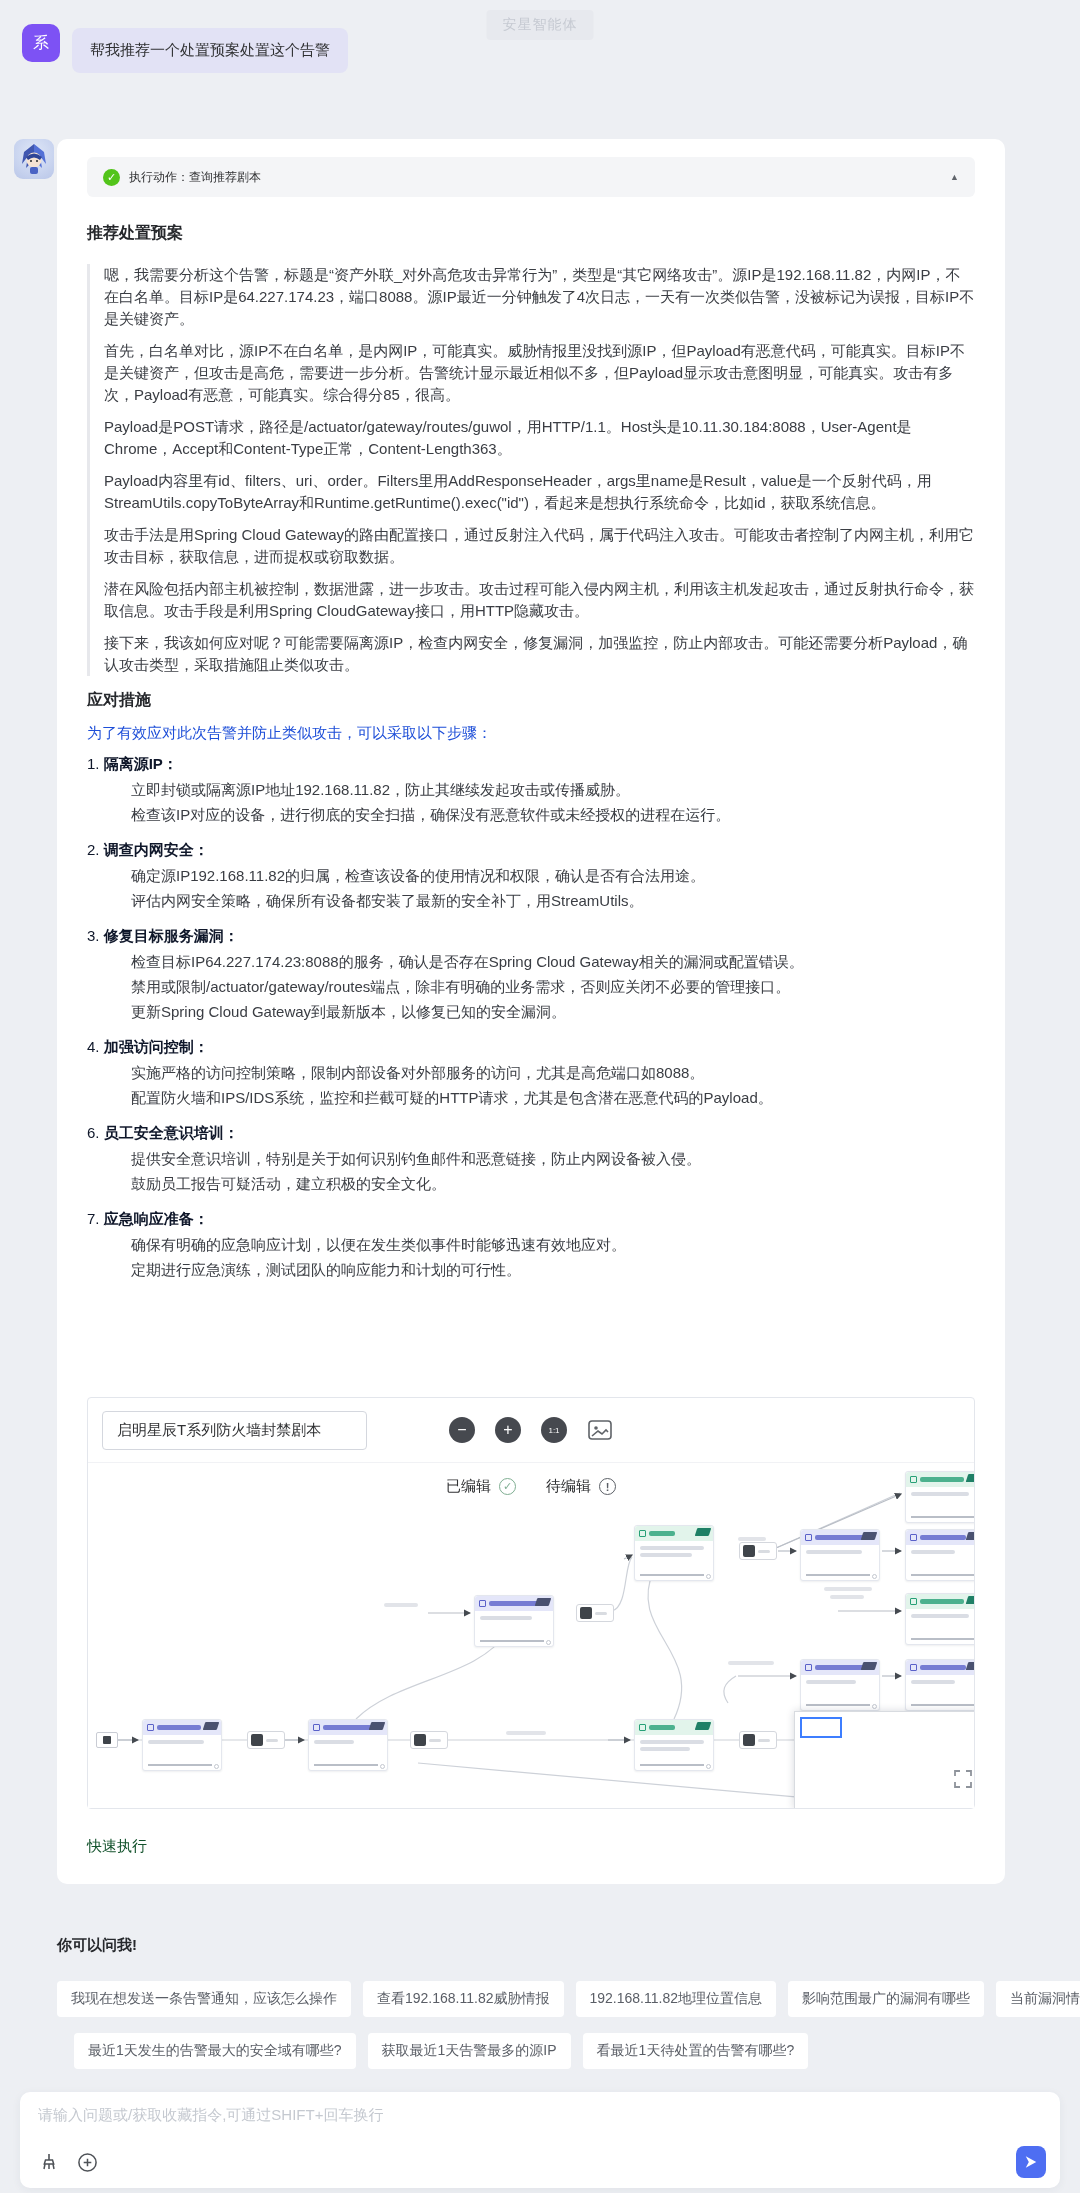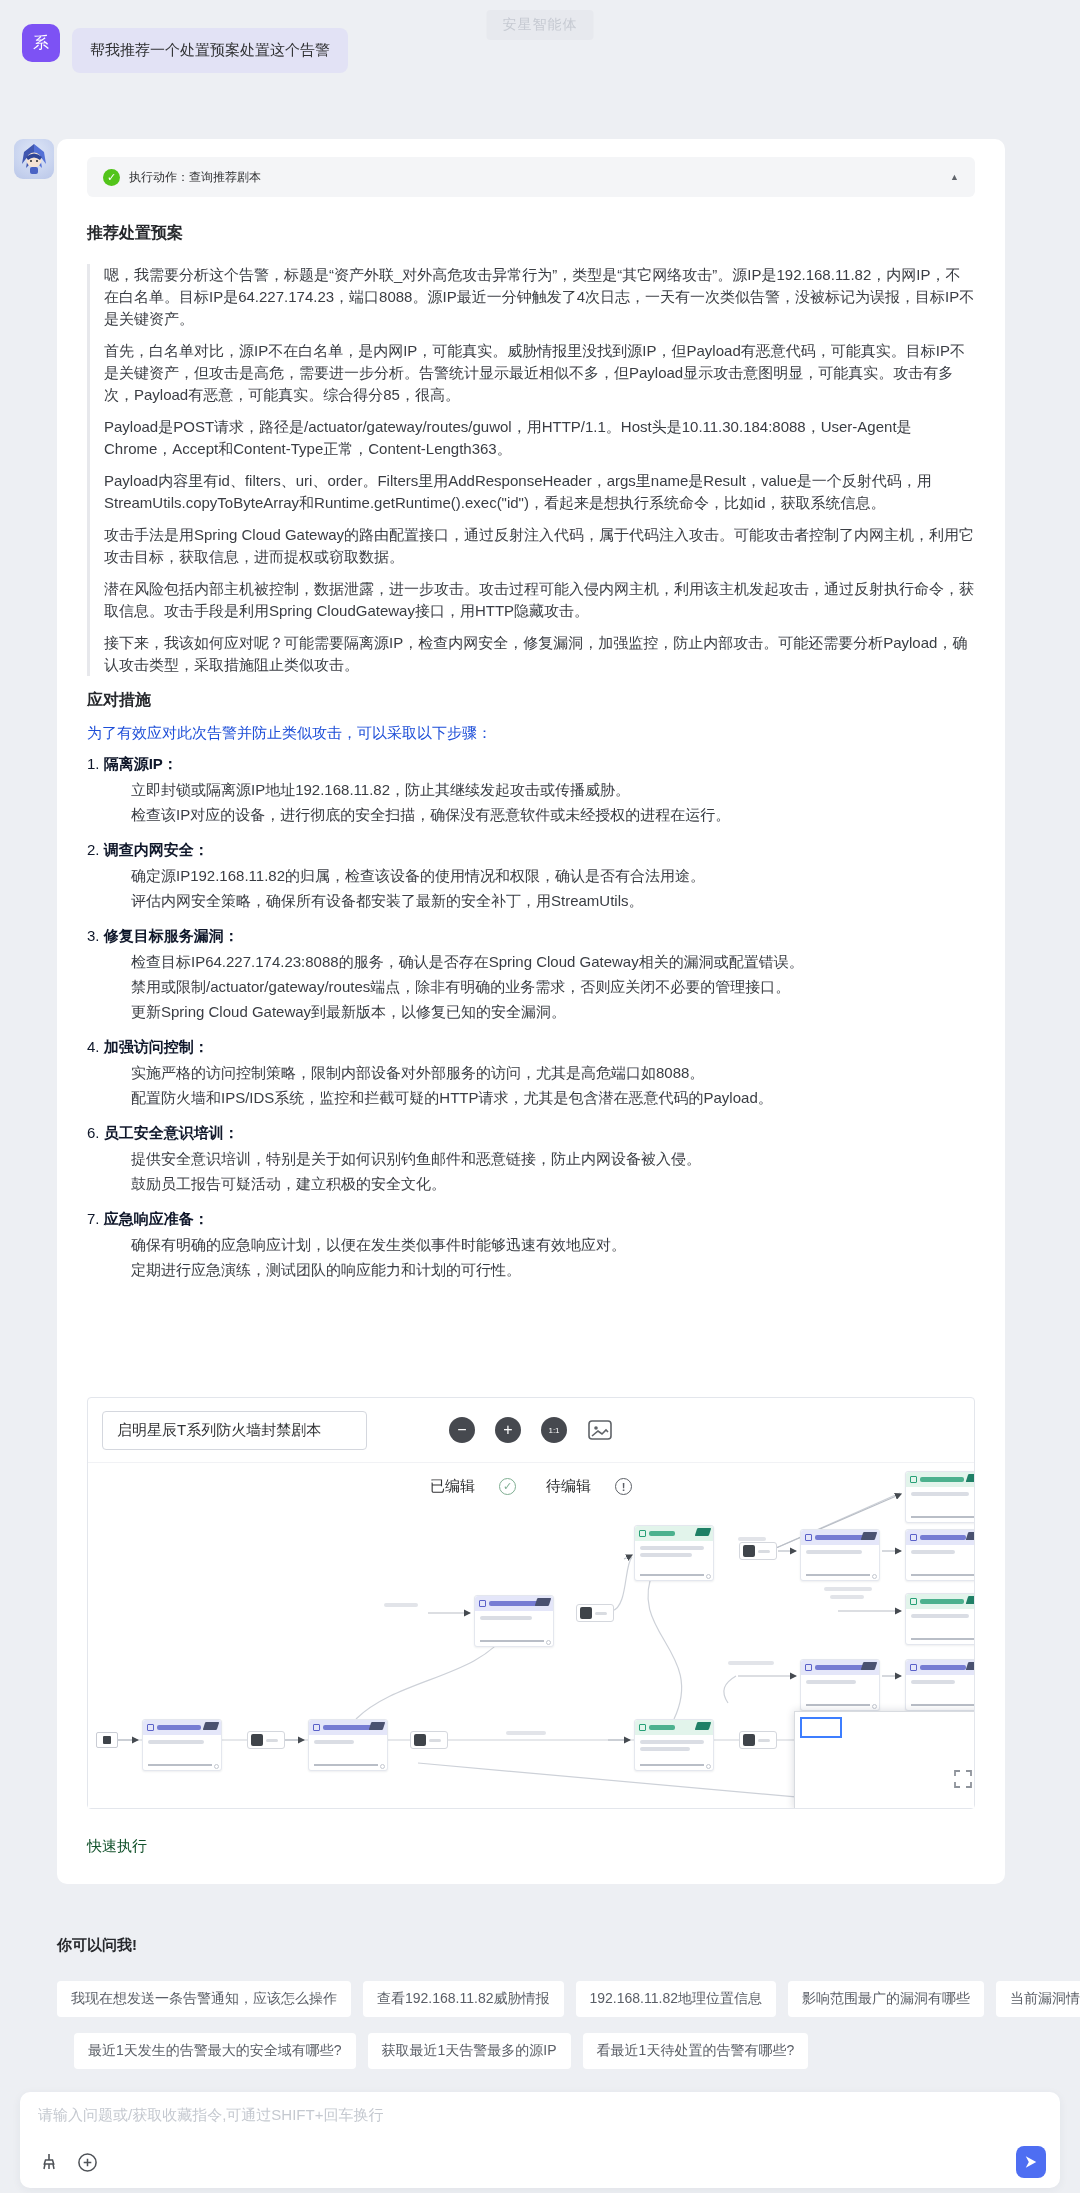--- a/index.html
+++ b/index.html
@@ -82,21 +82,21 @@
   .tool-img { width:26px; height:26px; display:flex; align-items:center; justify-content:center; cursor:pointer; }
   
   .pb-canvas {
     position:relative; height:346px; border-top:1px solid #f1f2f5;
     overflow:hidden; background:#fff; cursor:grab;
   }
   .legend {
     position:absolute; top:14px; left:50%; transform:translateX(-50%);
     display:flex; gap:30px; z-index:3;
   }
-  .legend .li { display:flex; align-items:center; gap:24px; font-size:15px; color:#303133;justify-content:space-between; }
+  .legend .li { display:flex; align-items:center; gap:8px; font-size:15px; color:#303133;justify-content:space-between; }
   .lg-ic {
     width:17px; height:17px; border-radius:50%; display:flex; align-items:center;
     justify-content:center; font-size:11px;
   }
   .lg-ok { border:1.5px solid #7fae92; color:#7fae92; }
   .lg-warn { border:1.5px solid #5b5f66; color:#5b5f66; font-weight:bold; }
   svg.edges { position:absolute; inset:0; z-index:1; }
   .fnode {
     position:absolute; width:80px; height:52px; background:#fff;
     border:1px solid #e4e7ee; border-radius:3px; box-shadow:0 1px 2px rgba(40,50,70,.08);

